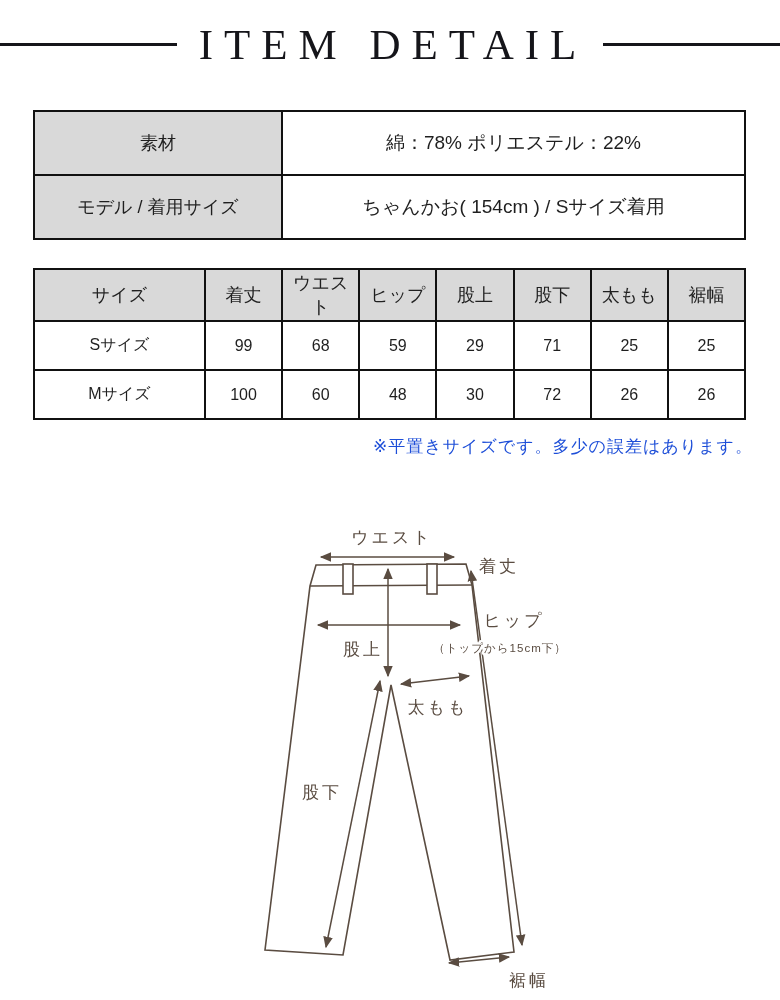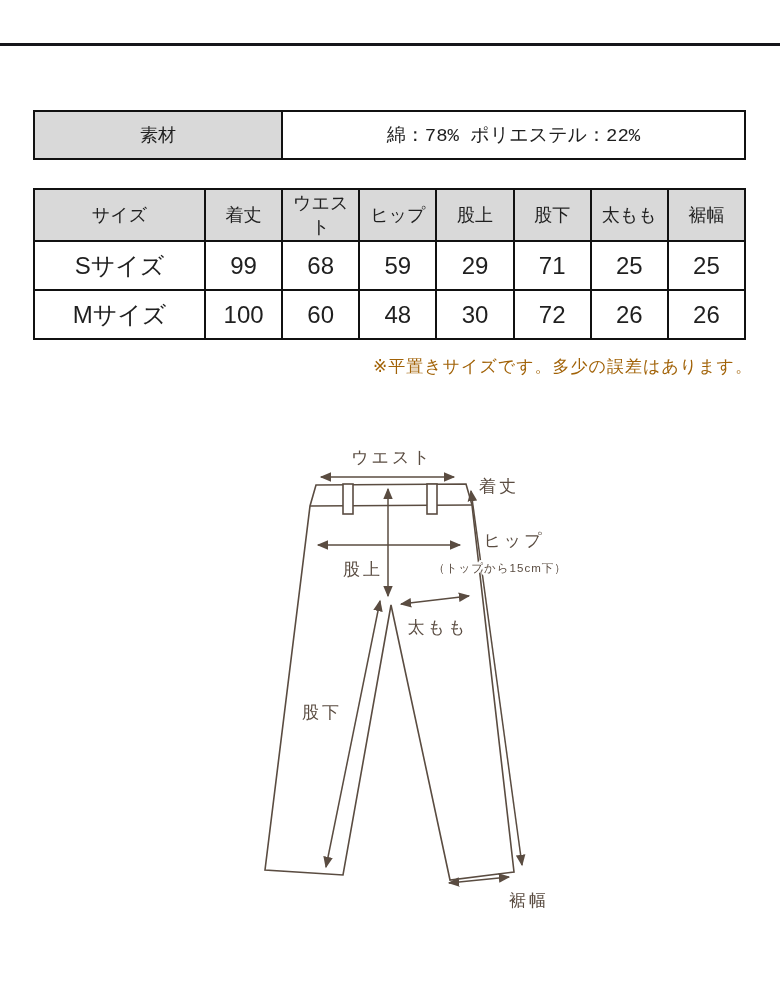--- a/index.html
+++ b/index.html
@@ -14,58 +14,63 @@
   .title-line { flex:1; height:3px; background:#15151a; }
   .page-title {
     font-family:"Liberation Serif","DejaVu Serif",serif;
     font-size:43px; font-weight:400; letter-spacing:11px;
     margin:0 16px 0 22px; white-space:nowrap; color:#15151a;
   }
   
   table { border-collapse:collapse; table-layout:fixed; margin-left:33px; width:713px; }
   td, th { border:2px solid #111111; text-align:center; vertical-align:middle; font-weight:400; }
   .spec-table { margin-top:43px; }
-  .spec-table td { height:48px; font-size:18px;font-family:Liberation Mono, monospace; }
+  .spec-table td { height:64px; font-size:18px; }
   .spec-table .label-cell { background:#d9d9d9; width:248px; }
   .spec-table .value-cell { font-size:19px;margin-left:14px; }
   .size-table { margin-top:28px;padding-left:13px; }
   .size-table th { background:#d9d9d9; height:45px; font-size:18px; }
-  .size-table td { height:49px; font-size:24px; }
+  .size-table td { height:49px; font-size:16px; }
   
   .size-note {
     margin-top:17px; text-align:right; padding-right:27px;
-    font-size:17px; color:#a16207; letter-spacing:1px; line-height:20px;
+    font-size:17px; color:#1d4ed8; letter-spacing:1px; line-height:20px;
   }
   
   .diagram-wrap { margin-top:40px; }
   svg text {
     font-family:"Liberation Sans","DejaVu Sans",sans-serif;
     fill:#5a4c41;
   }
   svg .dg-label { font-size:17px; letter-spacing:3px; }
   svg .dg-small { font-size:11.5px; letter-spacing:1px; }
   svg .halo { paint-order:stroke; stroke:#ffffff; stroke-width:5px; stroke-linejoin:round; }
 </style>
 </head>
 <body>
 
 <div class="title-row">
   <div class="title-line"></div>
+  <h1 class="page-title">ITEM DETAIL</h1>
   <div class="title-line"></div>
 </div>
 
 <table class="spec-table">
   <colgroup>
       <col style="width:248px">
       <col>
     </colgroup>
   <tbody>
       <tr>
     <td class="label-cell">素材</td>
     <td class="value-cell">綿：78% ポリエステル：22%</td>
+  </tr>
+  <tr>
+    <td class="label-cell">モデル / 着用サイズ</td>
+    <td class="value-cell">ちゃんかお( 154cm ) / Sサイズ着用</td>
   </tr>
 </tbody>
   </table>
 
 <table class="size-table">
   <colgroup>
       <col style="width:171px">
       <col>
       <col>
       <col>

